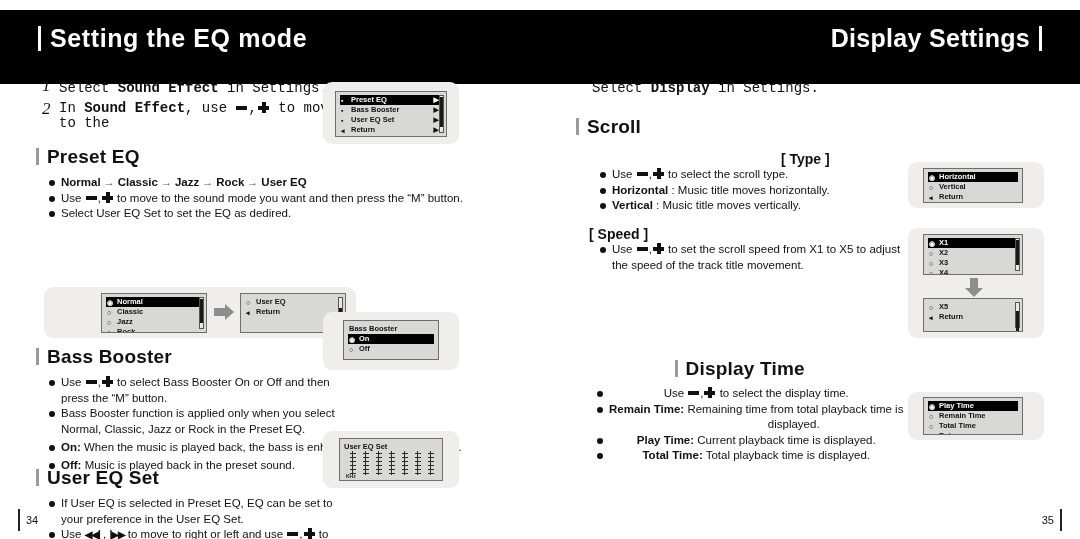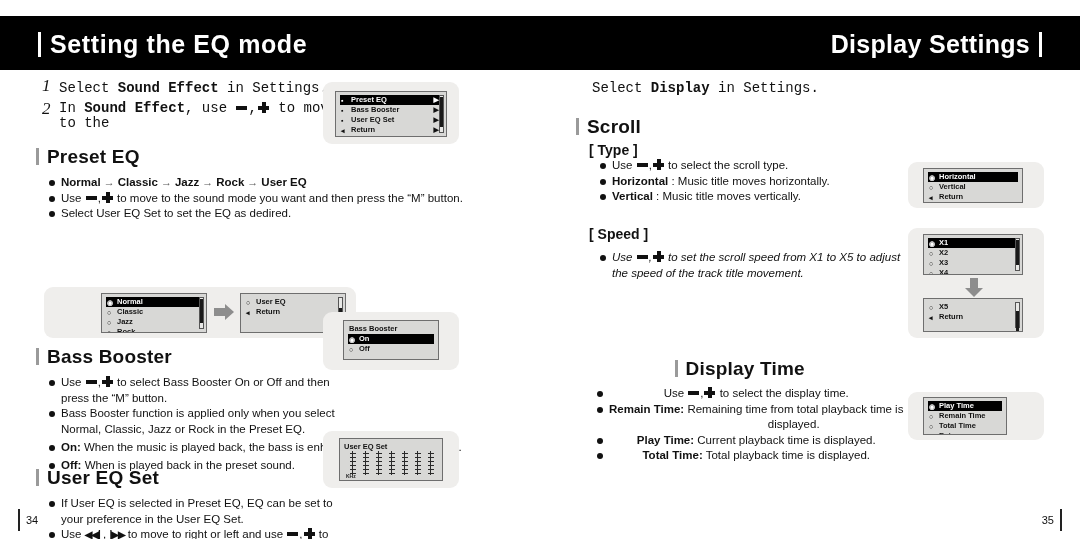--- a/index.html
+++ b/index.html
@@ -12,23 +12,23 @@
     height: 539px;
     font-family: "Liberation Sans", sans-serif;
     color: #111;
     overflow: hidden;
     position: relative;
   }
 
   
   .header {
     position: absolute;
-    top: 16px; left: 0;
+    top: 10px; left: 0;
     width: 1080px;
-    height: 54px;
+    height: 74px;
     background: #000;
     color: #fff;
   }
   .header-title-left {
     position: absolute;
     left: 38px;
     top: 14px;
     font-size: 25px;
     font-weight: bold;
     letter-spacing: 0.6px;
@@ -350,21 +350,21 @@
     <div style="margin-top:7px; margin-left:12px;">
       <div class="bullet-row">
         <span>Use </span><span class="key-minus"></span>,<span class="key-plus"></span><span> to select Bass Booster On or Off and then</span>
         <div>press the “M” button.</div>
       </div>
       <div class="bullet-row">
         <div>Bass Booster function is applied only when you select</div>
         <div>Normal, Classic, Jazz or Rock in the Preset EQ.</div>
       </div>
       <div class="bullet-row" style="margin-top:3px;"><span class="b">On:</span><span> When the music is played back, the bass is enhanced in the preset sound.</span></div>
-      <div class="bullet-row" style="margin-top:2px;"><span class="b">Off:</span><span> When is played back in the preset sound.</span></div>
+      <div class="bullet-row" style="margin-top:2px;"><span class="b">Off:</span><span> Music is played back in the preset sound.</span></div>
     </div>
   </div>
 
   <div class="illus" style="left:323px; top:254px; width:136px; height:58px;">
     <div class="lcd" style="left:20px; top:8px; width:96px; height:40px; padding-top:2px;">
       <div class="lcd-title">Bass Booster</div>
       <div class="lcd-row sel"><span class="mk">◉</span><span>On</span></div>
       <div class="lcd-row"><span class="mk">○</span><span>Off</span></div>
     </div>
   </div>
@@ -457,39 +457,39 @@
 
   <div class="footer-num footer-left"><span class="tick"></span><span>34</span></div>
 </div>
 
 <div class="page page-right">
 
   <div class="body-text" style="position:absolute; left:52px; top:23px;text-align:center;"><span>Select </span><span class="b">Display</span><span> in Settings.</span></div>
 
   <div style="position:absolute; left:36px; top:58px;">
     <div class="section-head"><span class="tick"></span><span>Scroll</span></div>
-    <div class="sub-head" style="margin-top:4px; margin-left:13px;">[ Type ]</div>
+    <div class="sub-head" style="margin-top:13px; margin-left:13px;text-align:right;">[ Type ]</div>
     <div style="margin-top:0; margin-left:23px;">
       <div class="bullet-row"><span>Use </span><span class="key-minus"></span>,<span class="key-plus"></span><span> to select the scroll type.</span></div>
       <div class="bullet-row"><span class="b">Horizontal</span><span> : Music title moves horizontally.</span></div>
       <div class="bullet-row"><span class="b">Vertical</span><span> : Music title moves vertically.</span></div>
     </div>
   </div>
 
   <div class="illus" style="left:368px; top:104px; width:136px; height:46px;">
     <div class="lcd" style="left:15px; top:6px; width:100px; height:35px;">
       <div class="lcd-row sel"><span class="mk">◉</span><span>Horizontal</span></div>
       <div class="lcd-row"><span class="mk">○</span><span>Vertical</span></div>
       <div class="lcd-row"><span class="mk">◂</span><span>Return</span></div>
     </div>
   </div>
 
   <div style="position:absolute; left:49px; top:168px;">
     <div class="sub-head">[ Speed ]</div>
-    <div style="margin-top:8px; margin-left:10px;font-style:italic;">
+    <div style="margin-top:0; margin-left:10px;">
       <div class="bullet-row">
         <span>Use </span><span class="key-minus"></span>,<span class="key-plus"></span><span> to set the scroll speed from X1 to X5 to adjust</span>
         <div>the speed of the track title movement.</div>
       </div>
     </div>
   </div>
 
   <div class="illus" style="left:368px; top:170px; width:136px; height:110px;">
     <div class="lcd" style="left:15px; top:6px; width:100px; height:41px;">
       <div class="lcd-row sel"><span class="mk">◉</span><span>X1</span></div>
@@ -520,21 +520,21 @@
       <div class="bullet-row"><span>Use </span><span class="key-minus"></span>,<span class="key-plus"></span><span> to select the display time.</span></div>
       <div class="bullet-row"><span class="b">Remain Time:</span><span> Remaining time from total playback time is</span>
         <div style="padding-left:75px;">displayed.</div>
       </div>
       <div class="bullet-row"><span class="b">Play Time:</span><span> Current playback time is displayed.</span></div>
       <div class="bullet-row"><span class="b">Total Time:</span><span> Total playback time is displayed.</span></div>
     </div>
   </div>
 
   <div class="illus" style="left:368px; top:334px; width:136px; height:48px;">
-    <div class="lcd" style="left:15px; top:5px; width:84px; height:38px;">
+    <div class="lcd" style="left:15px; top:5px; width:100px; height:38px;">
       <div class="lcd-row sel"><span class="mk">◉</span><span>Play Time</span></div>
       <div class="lcd-row"><span class="mk">○</span><span>Remain Time</span></div>
       <div class="lcd-row"><span class="mk">○</span><span>Total Time</span></div>
       <div class="lcd-row"><span class="mk">◂</span><span>Return</span></div>
     </div>
   </div>
 
   <div class="footer-num footer-right"><span>35</span><span class="tick"></span></div>
 </div>
 

